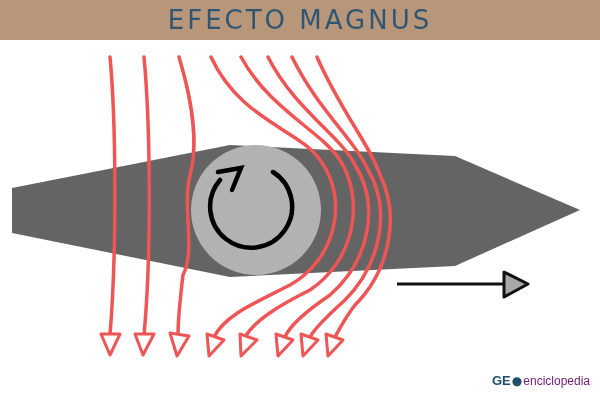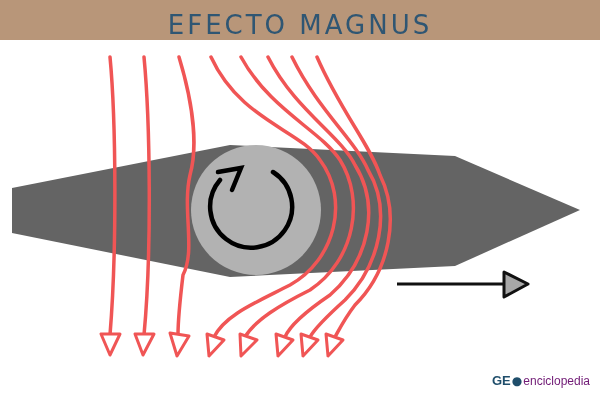--- a/index.html
+++ b/index.html
@@ -1,17 +1,17 @@
 <!DOCTYPE html>
 <html><head>
 <meta charset="utf-8">
 <style>
   html,body{margin:0;padding:0;}
   body{width:600px;height:400px;background:#ffffff;position:relative;overflow:hidden;font-family:"DejaVu Sans",sans-serif;}
-  .header{position:absolute;left:0;top:0;width:600px;height:40px;background:#b89679;display:flex;align-items:flex-end;justify-content:center;}
+  .header{position:absolute;left:0;top:0;width:600px;height:40px;background:#b89679;display:flex;align-items:center;justify-content:center;}
   .title{color:#2f5673;font-size:26px;letter-spacing:3px;font-family:"DejaVu Sans",sans-serif;font-weight:normal;}
   svg.diagram{position:absolute;left:0;top:0;}
   .logo{position:absolute;left:492px;top:373px;display:flex;align-items:flex-end;font-size:13px;}
   .logo .geo{color:#1f4e6b;font-weight:bold;font-family:"Liberation Sans",sans-serif;}
   .logo .globe{color:#1f4e6b;font-size:12px;margin:0 1px;}
   .logo .enc{color:#701a75;font-family:"Liberation Sans",sans-serif;font-size:12px;}
 </style>
 </head>
 <body>
 

